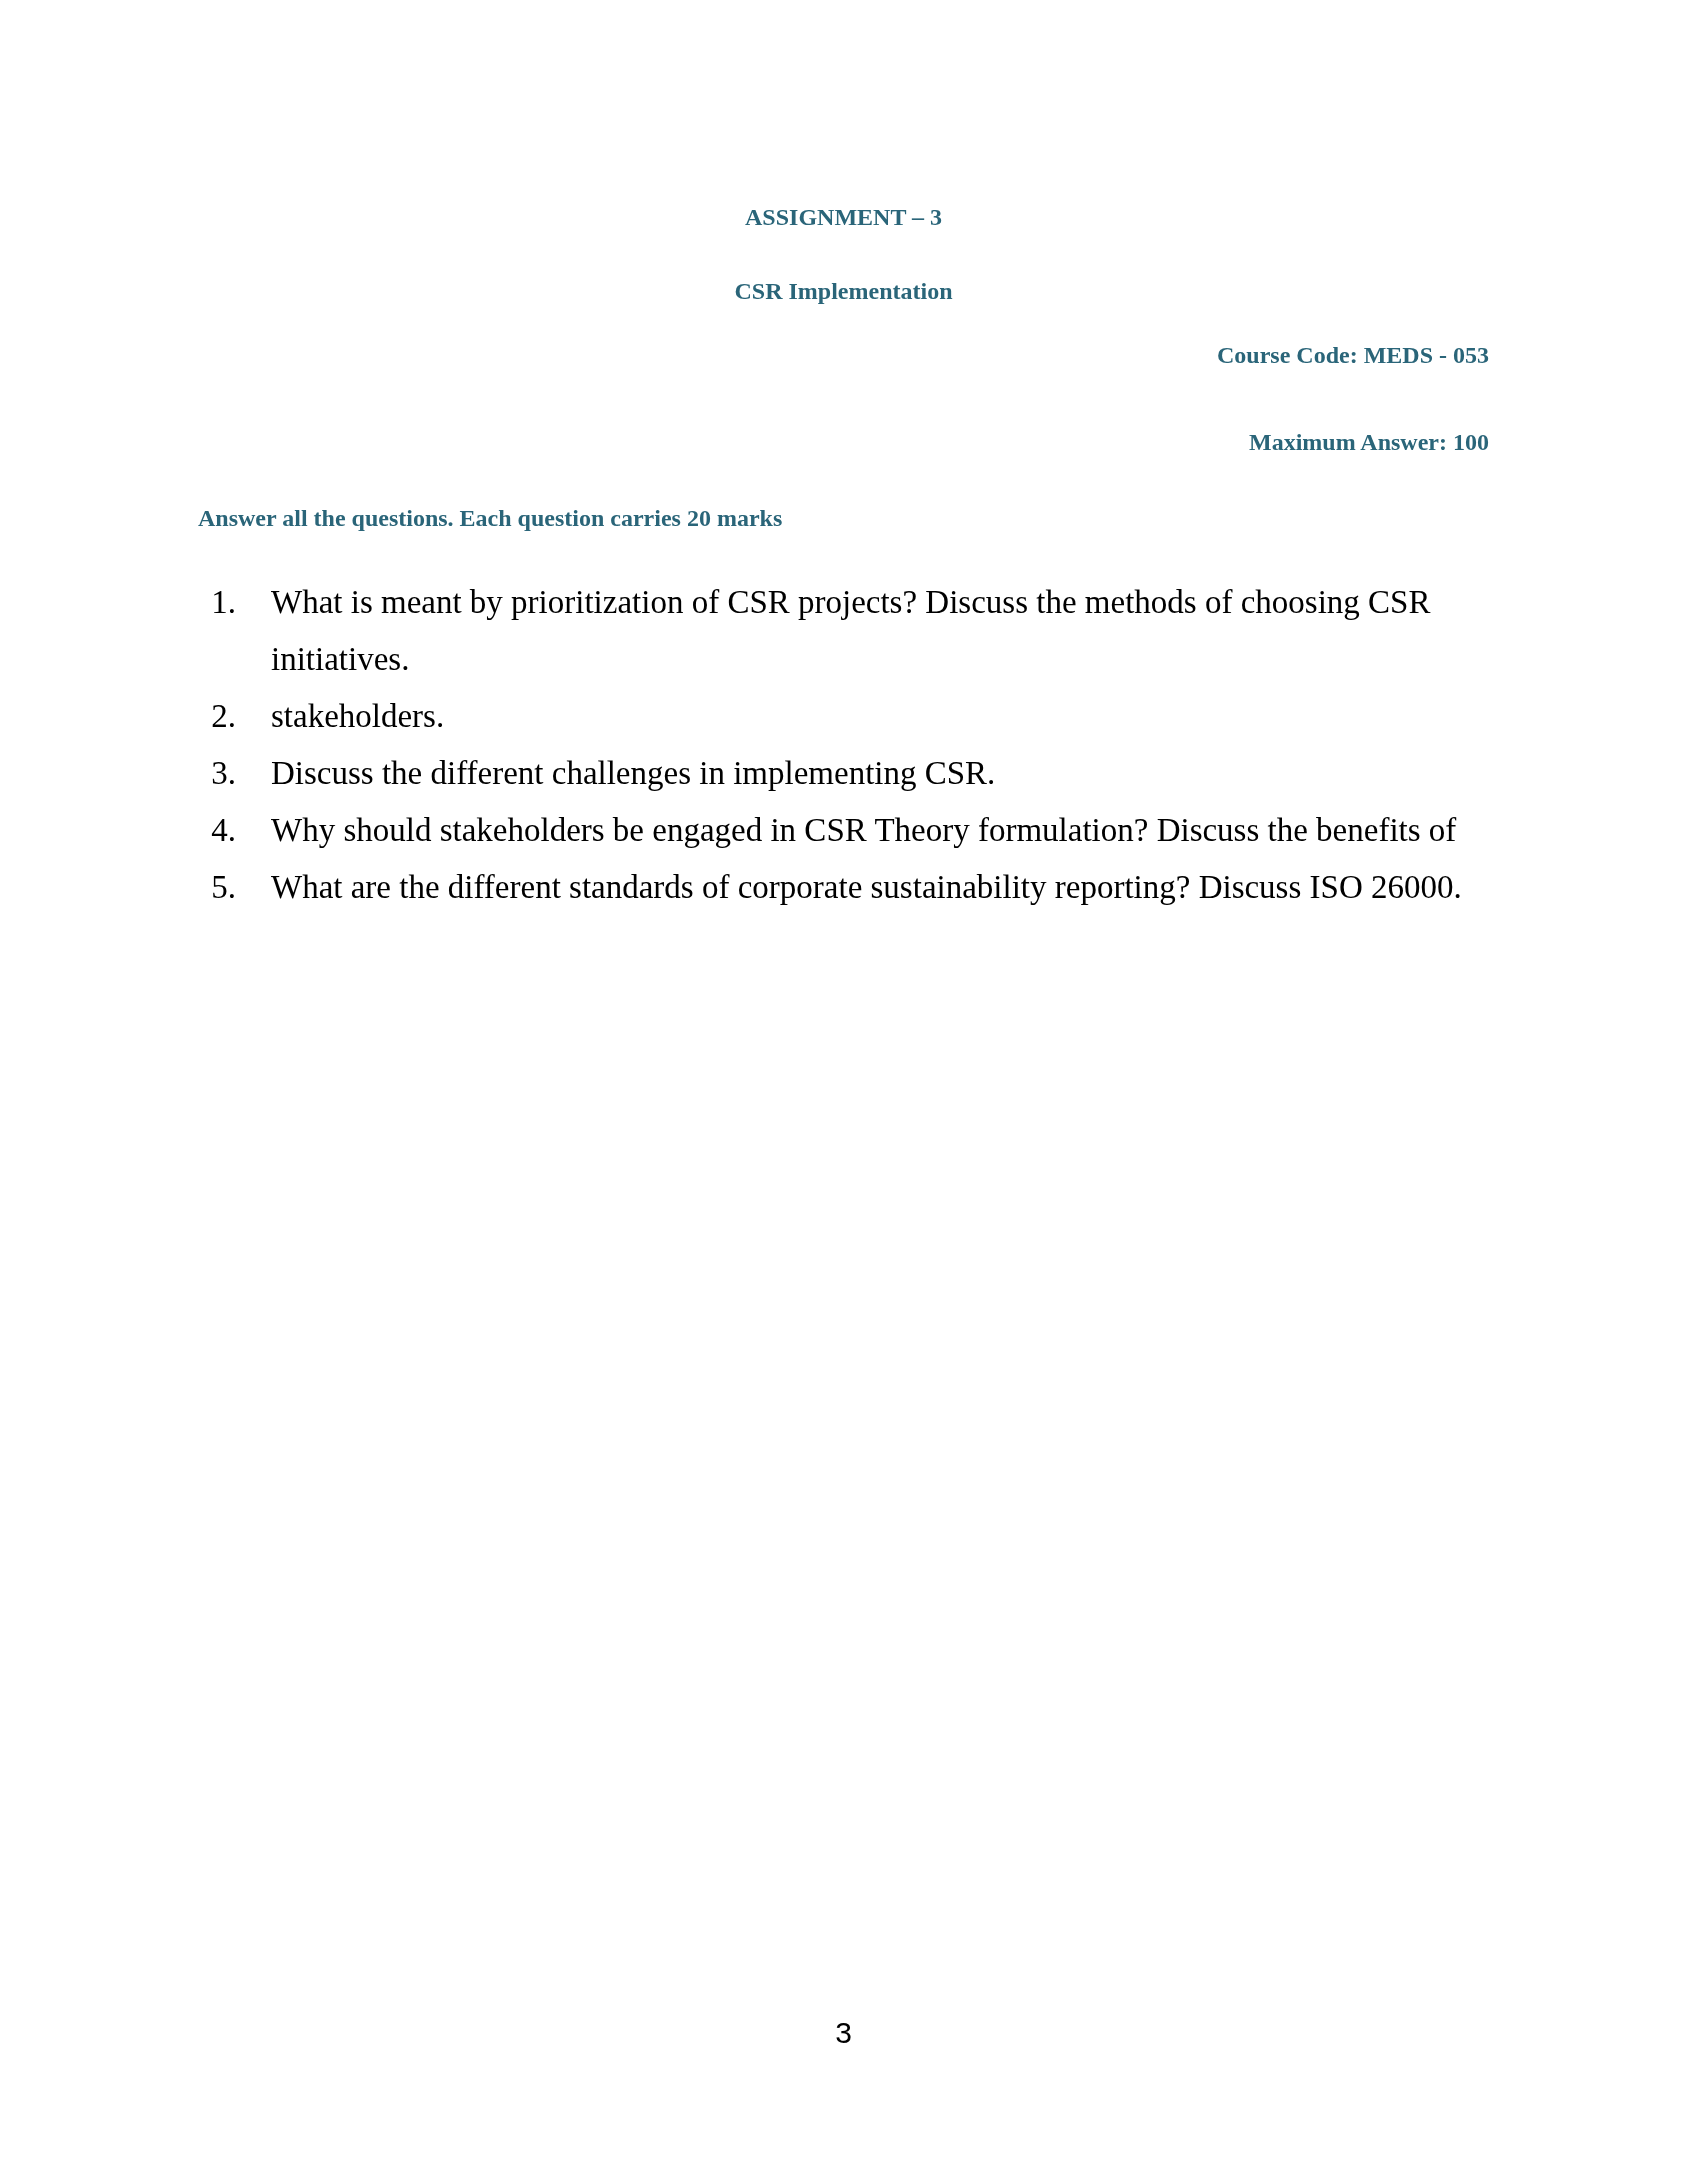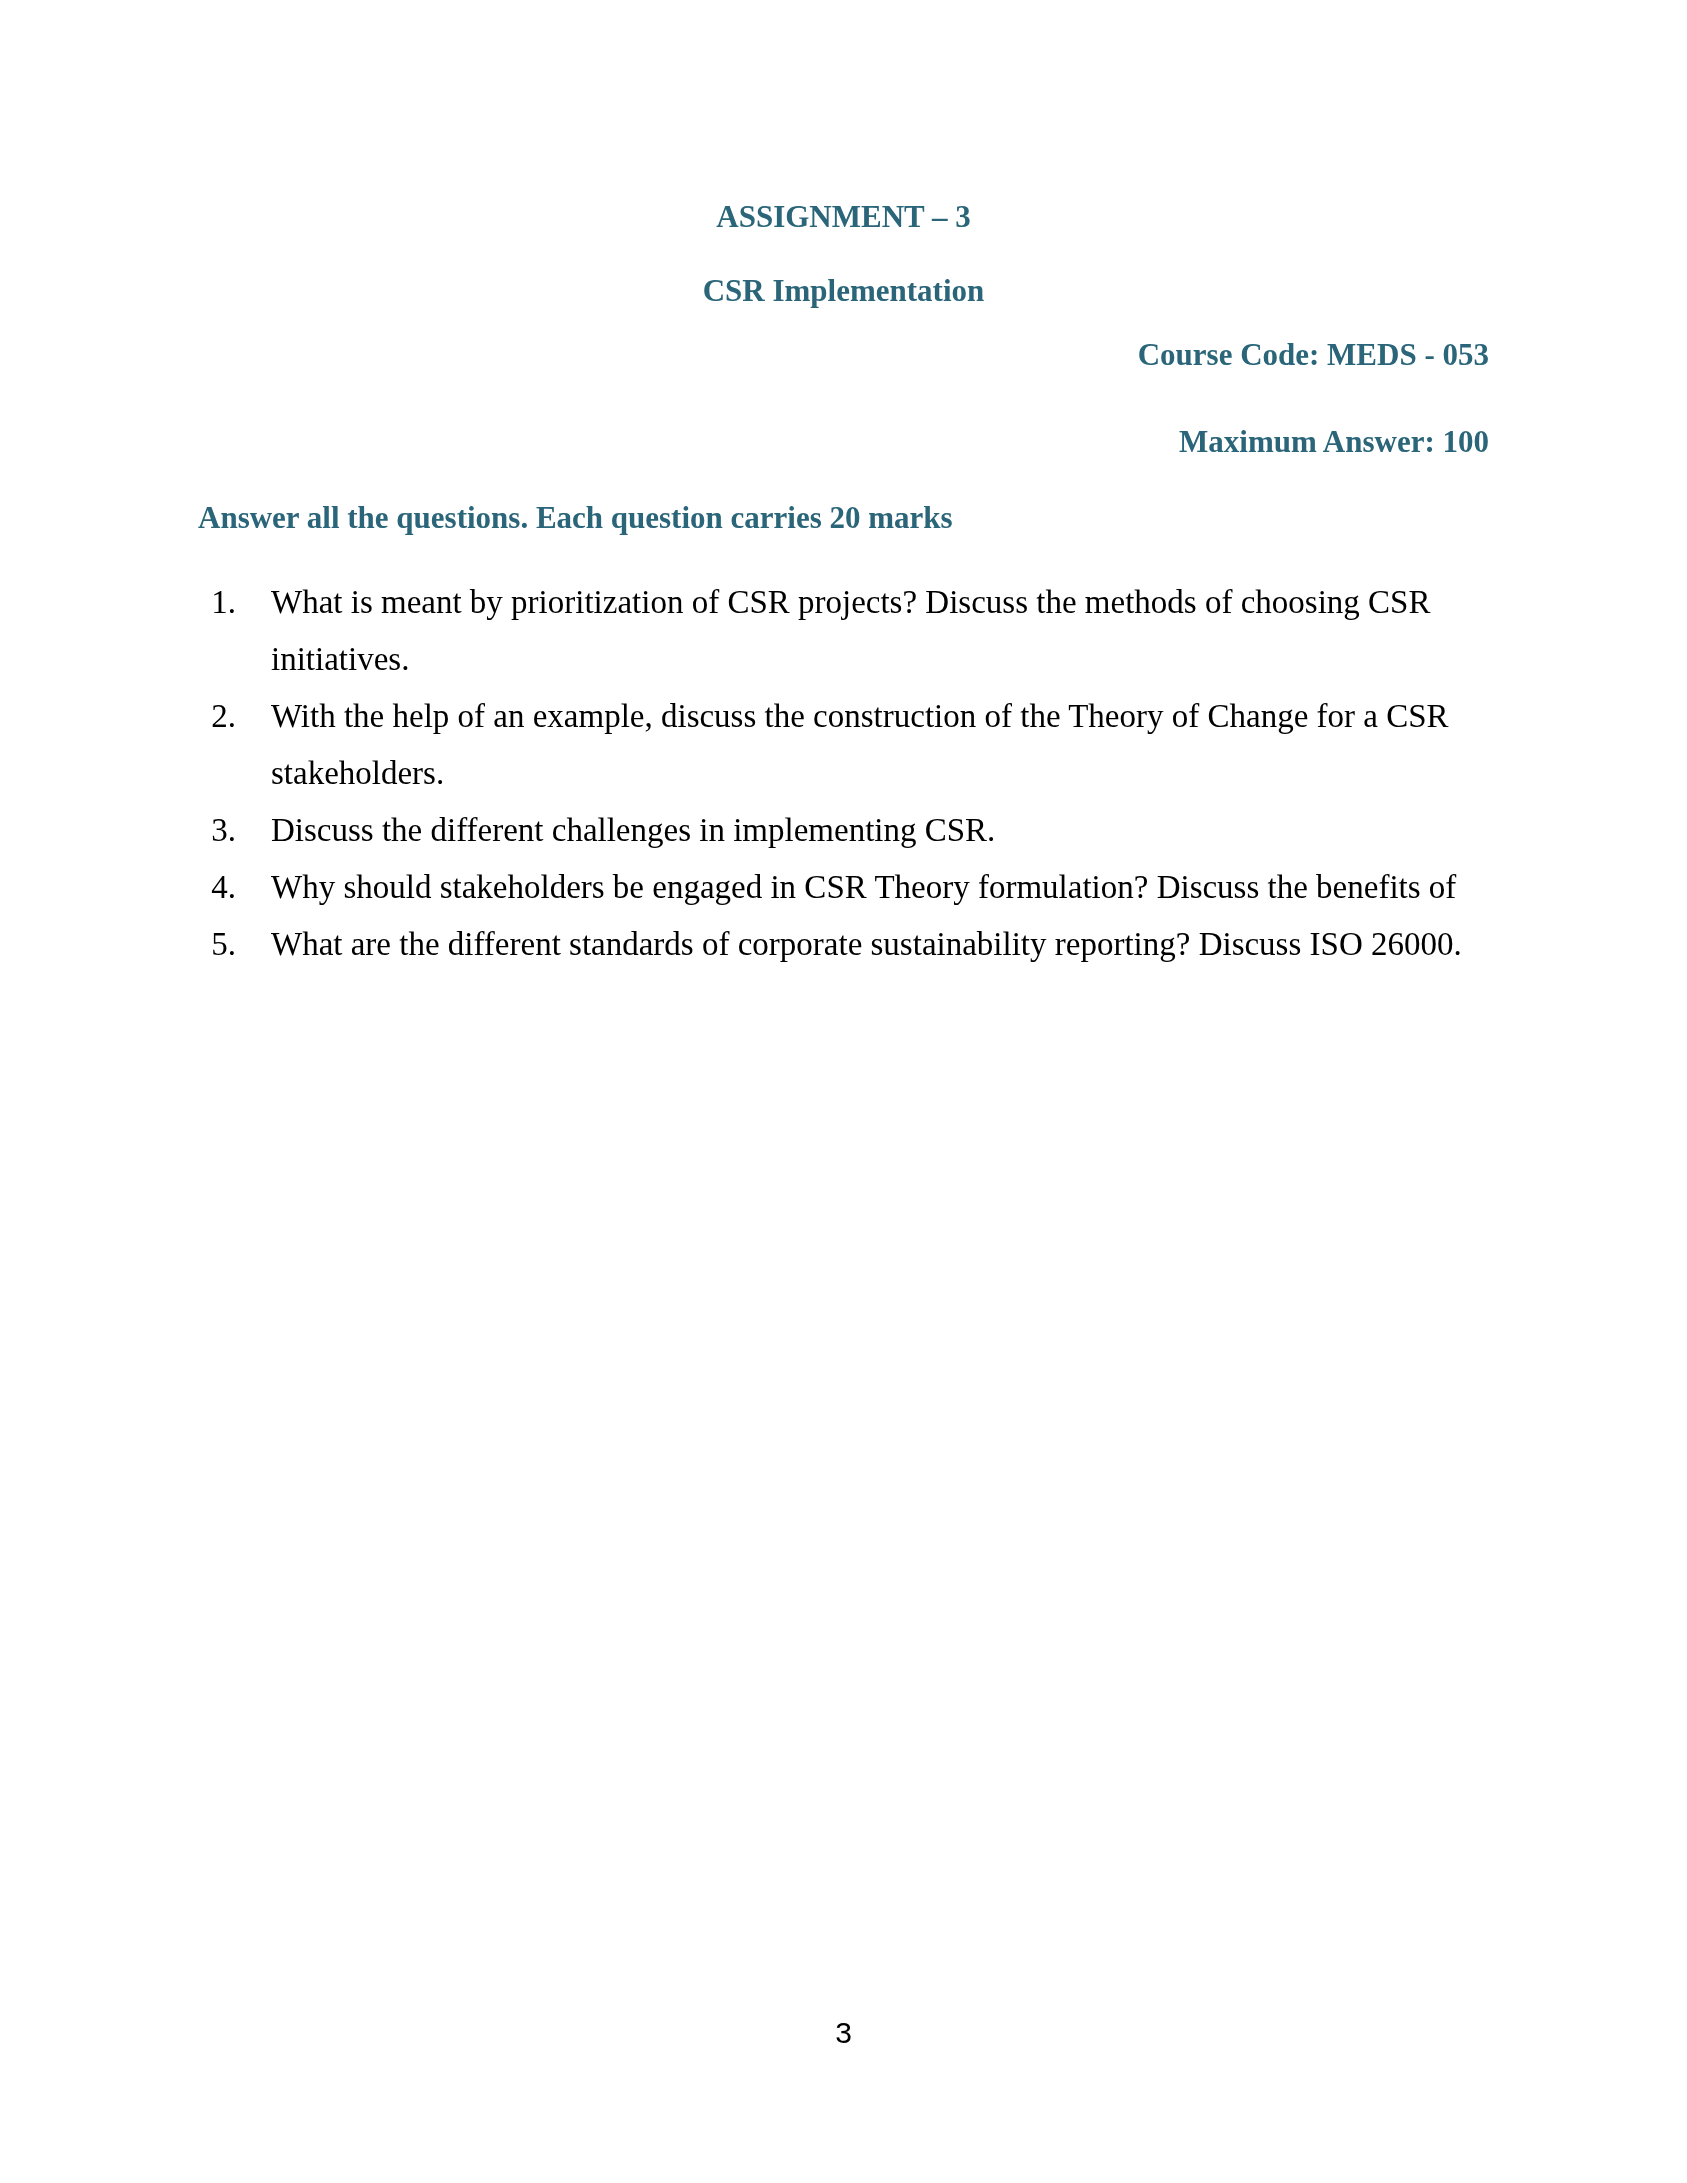--- a/index.html
+++ b/index.html
@@ -18,21 +18,21 @@
   .content {
     position: absolute;
     left: 198px;
     right: 198px;
     top: 0;
   }
   .hline {
     margin: 0;
     font-family: "Liberation Serif", serif;
     font-weight: bold;
-    font-size: 31px;
+    font-size: 24px;
     line-height: 38px;
     color: var(--teal, #2A6579);
   }
   .center { text-align: center; }
   .right  { text-align: right; }
   .left   { text-align: left; }
   .t1 { margin-top: 198px; }
   .t2 { margin-top: 36px; }
   .t3 { margin-top: 26px; }
   .t4 { margin-top: 49px; }
@@ -90,21 +90,20 @@
     <ol class="questions">
 
       <li>
         <span class="num">1.</span>
         <div class="qline">What is meant by prioritization of CSR projects? Discuss the methods of choosing CSR</div>
         <div class="qline">initiatives.</div>
       </li>
 
       <li>
         <span class="num">2.</span>
-        <div class="qline">With the help of an example, discuss the construction of the Theory of Change for a CSR</div>
         <div class="qline">stakeholders.</div>
       </li>
 
       <li>
         <span class="num">3.</span>
         <div class="qline">Discuss the different challenges in implementing CSR.</div>
       </li>
 
       <li>
         <span class="num">4.</span>

